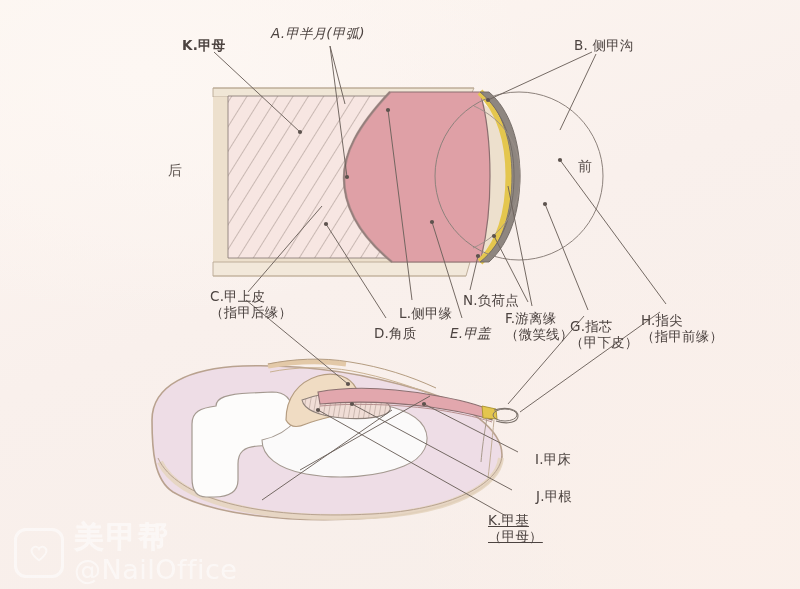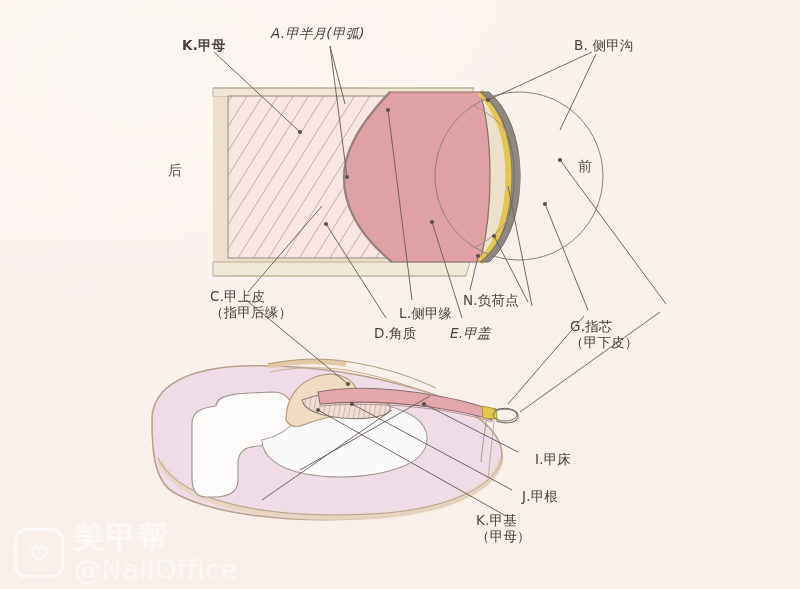--- a/index.html
+++ b/index.html
@@ -248,32 +248,40 @@
   </div>
 
   <div class="lbl" style="left:374px; top:326px;">D.角质</div>
 
   <div class="lbl" style="left:399px; top:306px;">L.侧甲缘</div>
 
   <div class="lbl" style="left:450px; top:326px;font-style:italic;">E.甲盖</div>
 
   <div class="lbl" style="left:463px; top:293px;">N.负荷点</div>
 
+  <div class="lbl two" style="left:505px; top:310px;">
+    <span>F.游离缘</span>
+    <span>（微笑线）</span>
+  </div>
 
   <div class="lbl two" style="left:570px; top:318px;">
     <span>G.指芯</span>
     <span>（甲下皮）</span>
   </div>
 
+  <div class="lbl two" style="left:641px; top:312px;">
+    <span>H.指尖</span>
+    <span>（指甲前缘）</span>
+  </div>
 
   <div class="lbl" style="left:523px; top:452px;margin-left:12px;">I.甲床</div>
 
-  <div class="lbl" style="left:522px; top:489px;">J.甲根</div>
-
-  <div class="lbl two" style="left:476px; top:512px;">
+  <div class="lbl" style="left:536px; top:489px;">J.甲根</div>
+
+  <div class="lbl two" style="left:488px; top:512px;text-decoration:underline;">
     <span>K.甲基</span>
     <span>（甲母）</span>
   </div>
 
   <div id="wm">
     <div id="wm-logo">
       <svg viewBox="0 0 24 24">
         <path d="M12 20 C4 14 2 9 5.5 6.2 C8 4.2 11 5.2 12 7.4 C13 5.2 16 4.2 18.5 6.2 C22 9 20 14 12 20 Z" fill="none" stroke="#ffffff" stroke-width="2"></path>
       </svg>
     </div>

